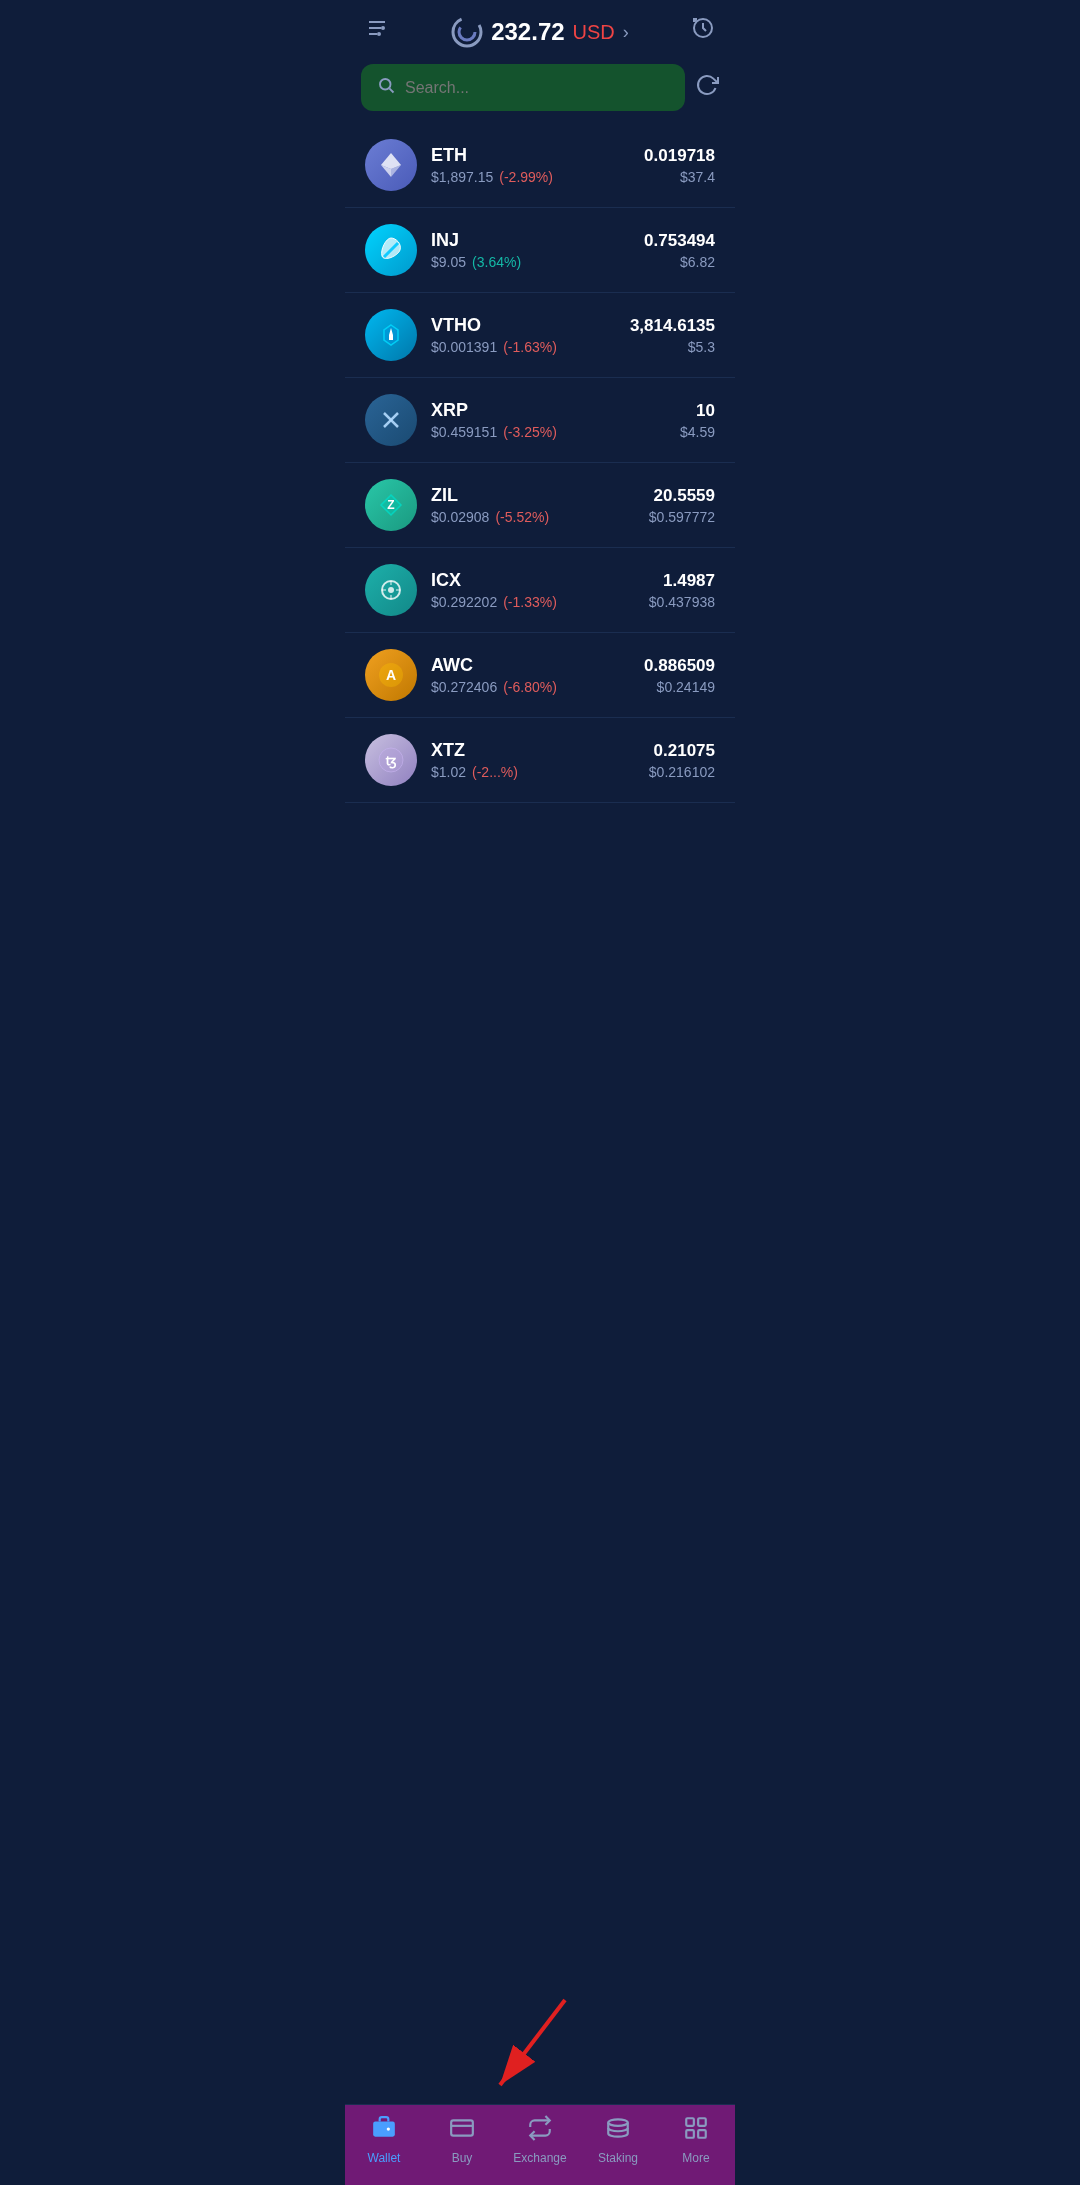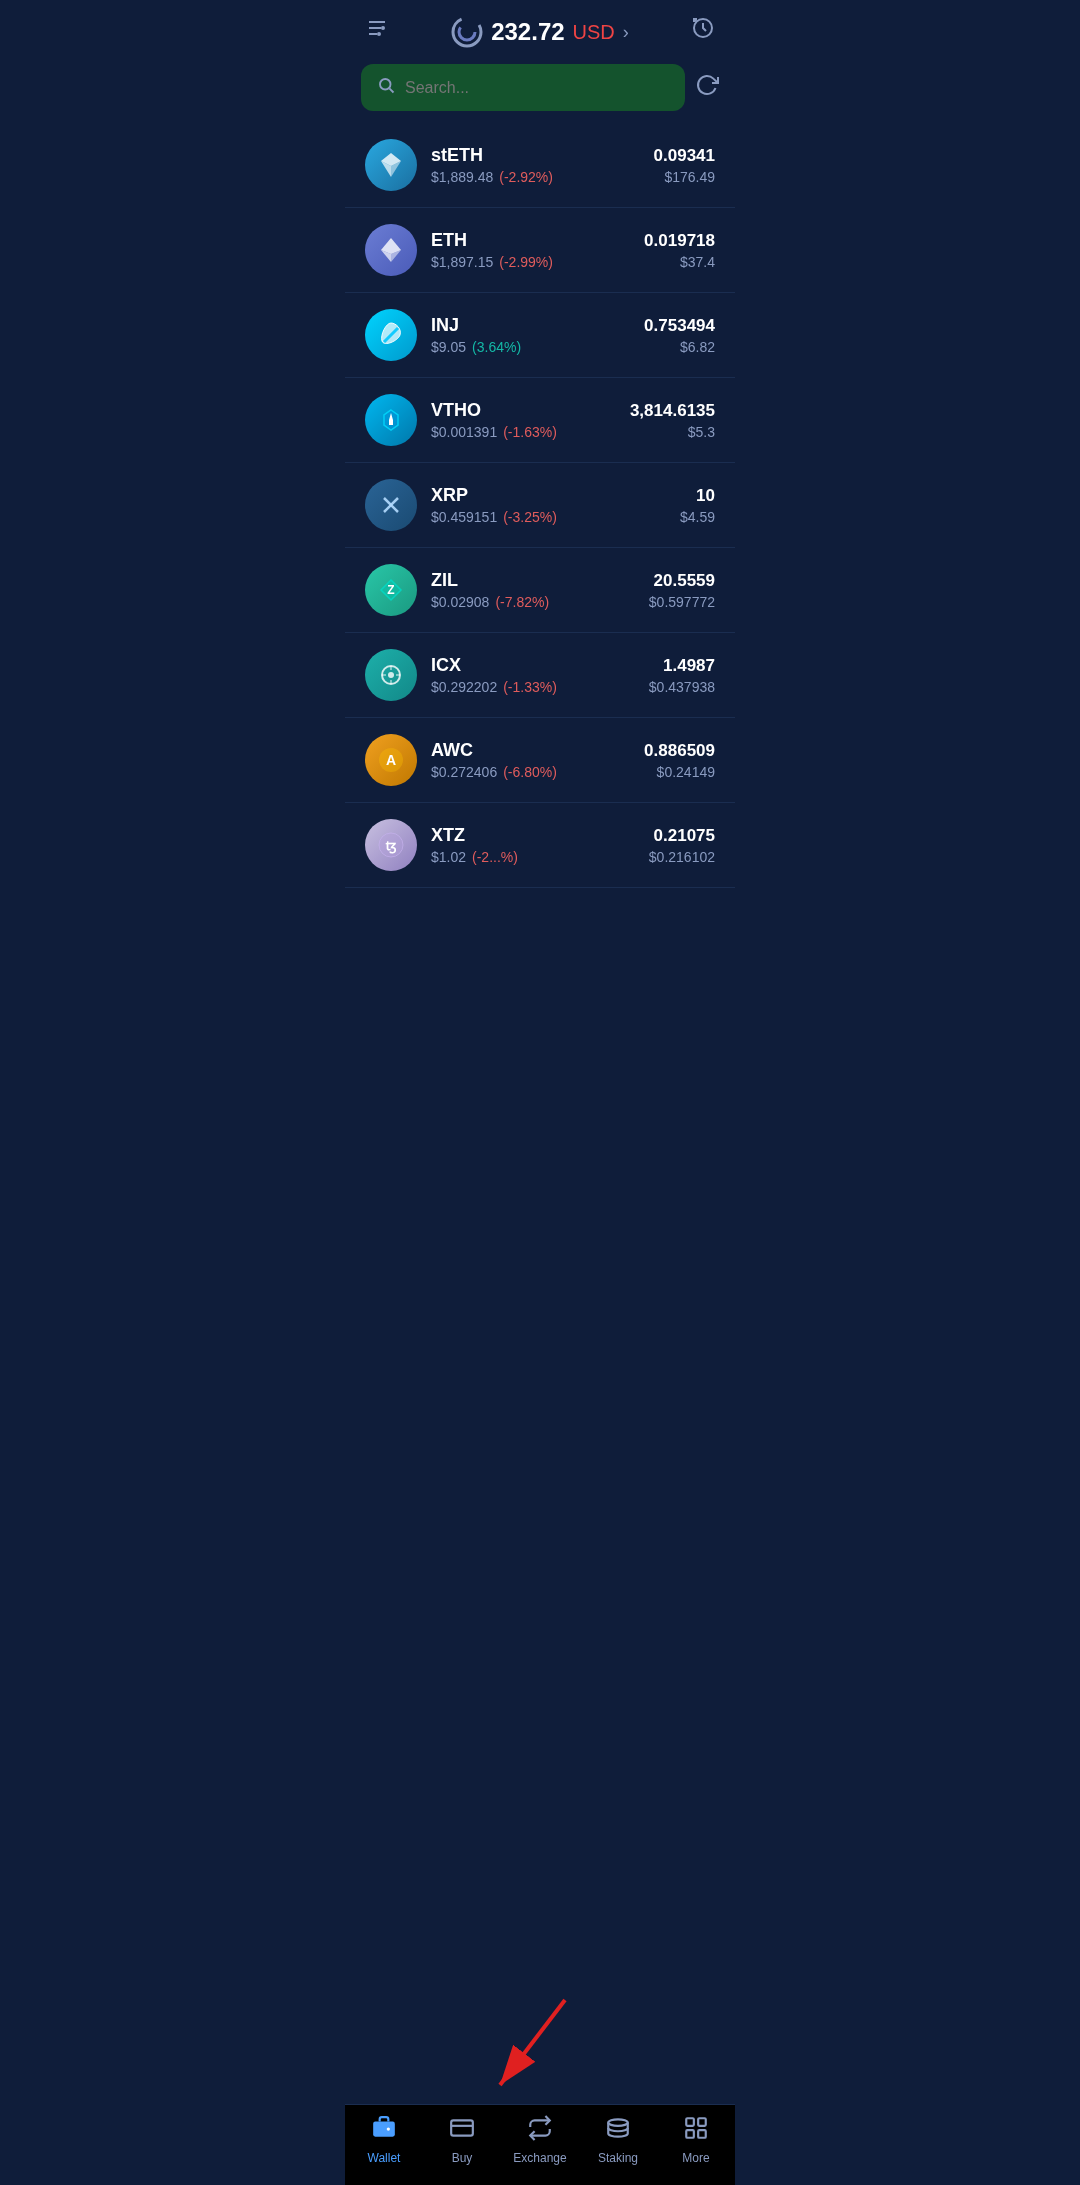--- a/index.html
+++ b/index.html
@@ -173,21 +173,21 @@
       margin-top: 3px;
     }
 
     
     .bottom-nav {
       position: fixed;
       bottom: 0;
       left: 50%;
       transform: translateX(-50%);
       width: 390px;
-      background: #000000;
+      background: #701a75;
       border-top: 1px solid #1a2d50;
       display: flex;
       align-items: center;
       justify-content: space-around;
       padding: 10px 0 20px;
     }
 
     .nav-item {
       display: flex;
       flex-direction: column;
@@ -278,40 +278,20 @@
   <span class="refresh-icon">
     <svg width="24" height="24" viewBox="0 0 24 24" fill="none" stroke="#8a9bc0" stroke-width="2">
       <path d="M23 4v6h-6"></path>
       <path d="M20.49 15a9 9 0 1 1-2.12-9.36L23 10"></path>
     </svg>
   </span>
 </div>
 
 <div class="coin-list">
 
-  <div class="coin-item">
-    <div class="coin-logo logo-steth">
-      <svg width="30" height="30" viewBox="0 0 30 30">
-        <polygon points="15,3 25,11 15,16 5,11" fill="rgba(255,255,255,0.8)"></polygon>
-        <polygon points="15,16 25,11 15,27" fill="rgba(255,255,255,0.5)"></polygon>
-        <polygon points="15,16 5,11 15,27" fill="rgba(255,255,255,0.7)"></polygon>
-      </svg>
-    </div>
-    <div class="coin-info">
-      <div class="coin-name">stETH</div>
-      <div class="coin-price-row">
-        <span class="coin-price">$1,889.48</span>
-        <span class="coin-change-negative">(-2.92%)</span>
-      </div>
-    </div>
-    <div class="coin-balance">
-      <div class="coin-amount">0.09341</div>
-      <div class="coin-value">$176.49</div>
-    </div>
-  </div>
 
   <div class="coin-item">
     <div class="coin-logo logo-eth">
       <svg width="30" height="30" viewBox="0 0 30 30">
         <polygon points="15,3 25,15 15,19 5,15" fill="rgba(255,255,255,0.8)"></polygon>
         <polygon points="15,19 25,15 15,27" fill="rgba(255,255,255,0.5)"></polygon>
         <polygon points="15,19 5,15 15,27" fill="rgba(255,255,255,0.7)"></polygon>
       </svg>
     </div>
     <div class="coin-info">
@@ -392,21 +372,21 @@
     <div class="coin-logo logo-zil">
       <svg width="30" height="30" viewBox="0 0 30 30">
         <polygon points="15,5 25,15 15,25 5,15" fill="rgba(0,200,180,0.4)" stroke="rgba(0,220,200,0.8)" stroke-width="1.5"></polygon>
         <text x="15" y="19" text-anchor="middle" fill="white" font-size="12" font-weight="bold">Z</text>
       </svg>
     </div>
     <div class="coin-info">
       <div class="coin-name">ZIL</div>
       <div class="coin-price-row">
         <span class="coin-price">$0.02908</span>
-        <span class="coin-change-negative">(-7.82%)</span>
+        <span class="coin-change-negative">(-5.52%)</span>
       </div>
     </div>
     <div class="coin-balance">
       <div class="coin-amount">20.5559</div>
       <div class="coin-value">$0.597772</div>
     </div>
   </div>
 
   <div class="coin-item">
     <div class="coin-logo logo-icx">

